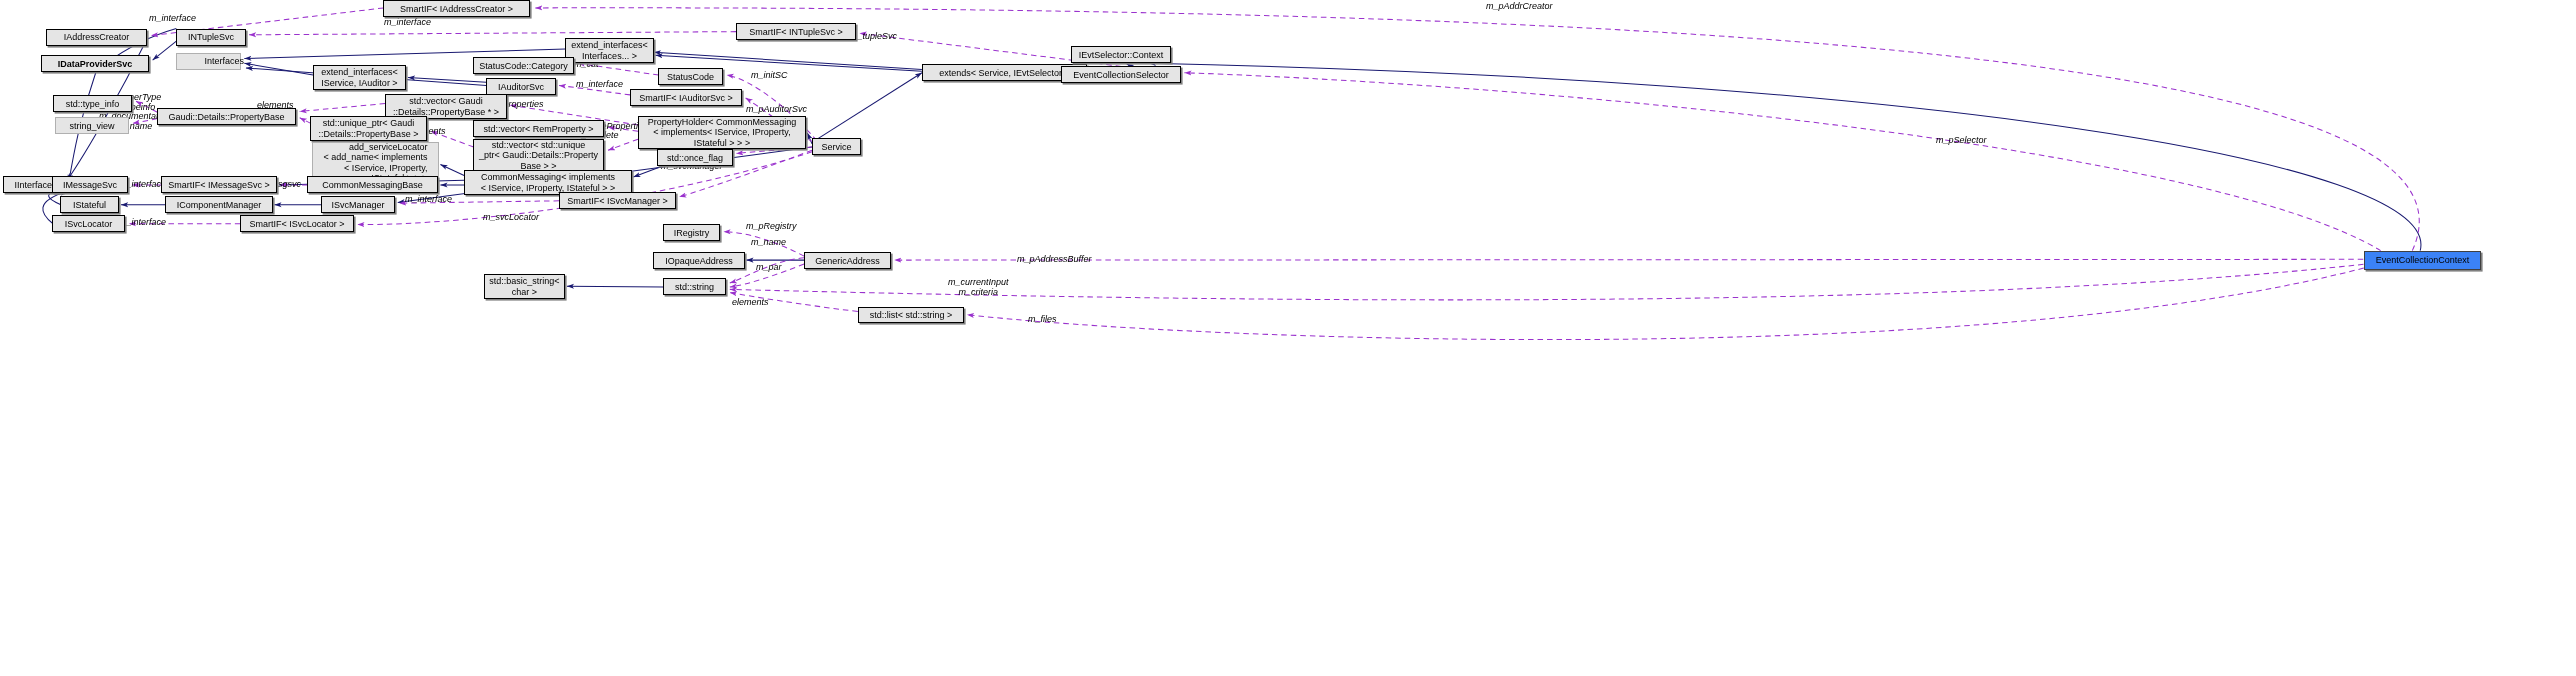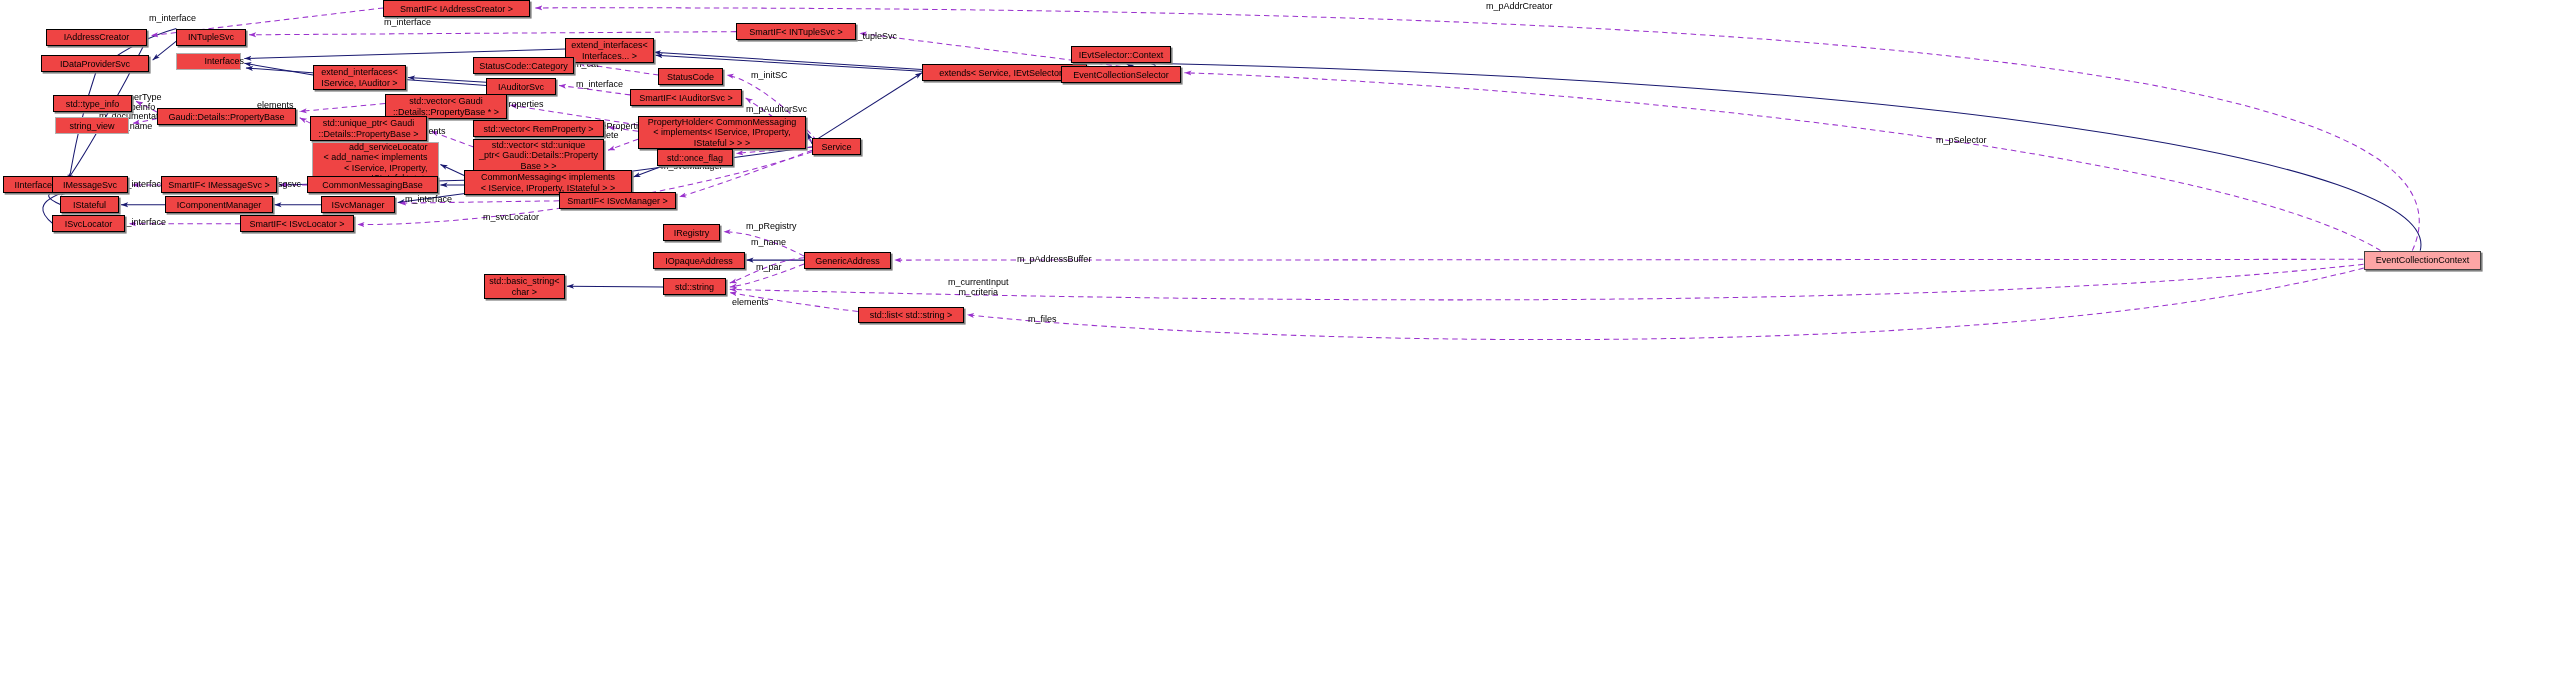--- a/index.html
+++ b/index.html
@@ -23,48 +23,49 @@
     height: 676px;
     pointer-events: none;
   }
   .node {
     position: absolute;
     box-sizing: border-box;
     display: flex;
     align-items: center;
     justify-content: center;
     text-align: center;
-    background: #ef4444;
+    background: #e5e5e5;
     border: 0.8px solid #000000;
     color: #000000;
     font-size: 9px;
     line-height: 1.12;
     white-space: pre;
     padding: 0 2.4px;
     z-index: 5;
   }
   .node.thin {
     border: 0.8px solid #b0b0b0;
   }
   .node.shadow {
     box-shadow: 1.6px 1.6px 0 0 #808080;
   }
   .node.highlight {
-    background: #fca5a5;
+    background: #3b82f6;
     border: 0.8px solid #404040;
     box-shadow: 1.6px 1.6px 0 0 #808080;
   }
   .edge-label {
     position: absolute;
     font-size: 9px;
     color: #000000;
     white-space: pre;
     text-align: center;
     line-height: 1.12;
     z-index: 4;
+    font-style: italic;
   }
 </style>
 </head>
 <body>
 
 <div id="canvas">
 
   <svg class="edges" viewBox="0 0 3256 855">
     <defs>
       <marker id="inh" markerWidth="10" markerHeight="10" refX="9" refY="3.6" orient="auto" markerUnits="userSpaceOnUse">
@@ -184,21 +185,21 @@
       <path d="M3000,333 C2400,400 1400,378 922,366"></path>
 
       <path d="M3000,336 C2500,470 1500,430 1222,398"></path>
 
       <path d="M3010,317 C2800,190 2000,110 1497,92"></path>
     </g>
   </svg>
 
   <div id="nodes-layer">
       <div class="node shadow" style="left: 46px; top: 28.5px; width: 101px; height: 17.4px;">IAddressCreator</div>
-      <div class="node shadow" style="left: 41px; top: 55px; width: 108px; height: 17.4px;">IDataProviderSvc</div>
+      <div class="node shadow" style="left: 41px; top: 55px; width: 108px; height: 17.4px; font-weight: bold;">IDataProviderSvc</div>
       <div class="node shadow" style="left: 176px; top: 28.5px; width: 70px; height: 17.4px;">INTupleSvc</div>
       <div class="node thin" style="left: 176px; top: 53px; width: 65px; height: 16.6px; padding-left: 34px;">Interfaces</div>
       <div class="node shadow" style="left: 383px; top: 0px; width: 147px; height: 17.4px;">SmartIF&lt; IAddressCreator &gt;</div>
       <div class="node shadow" style="left: 736px; top: 23px; width: 120px; height: 17.4px;">SmartIF&lt; INTupleSvc &gt;</div>
       <div class="node shadow" style="left: 565px; top: 38px; width: 89px; height: 25px;">extend_interfaces&lt;
 Interfaces... &gt;</div>
       <div class="node shadow" style="left: 313px; top: 65px; width: 93px; height: 25px;">extend_interfaces&lt;
 IService, IAuditor &gt;</div>
       <div class="node shadow" style="left: 473px; top: 57px; width: 101px; height: 17.4px;">StatusCode::Category</div>
       <div class="node shadow" style="left: 486px; top: 78px; width: 70px; height: 17.4px;">IAuditorSvc</div>

